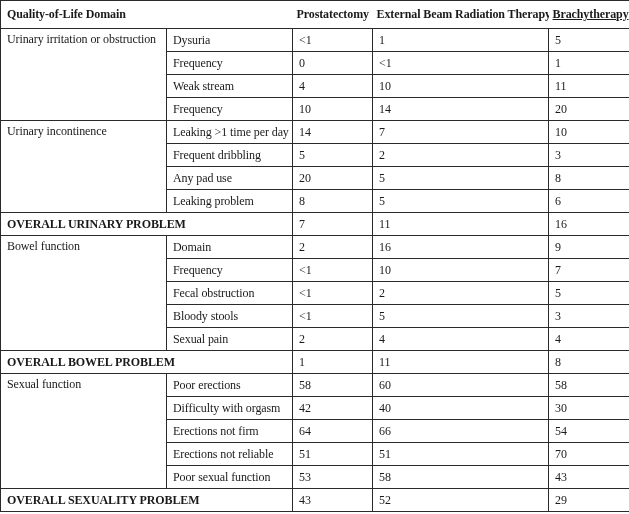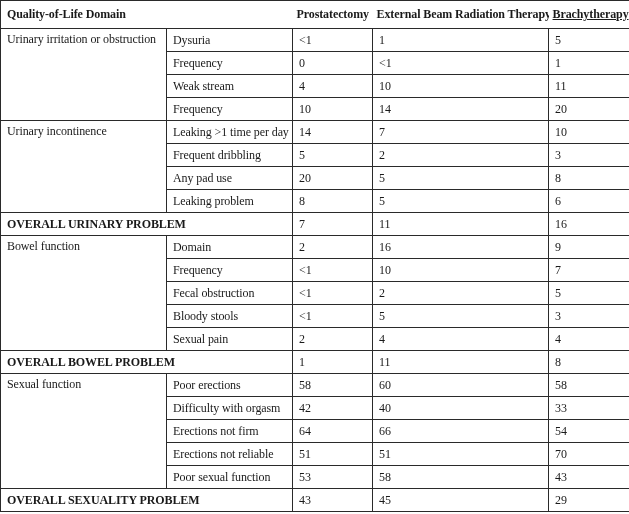--- a/index.html
+++ b/index.html
@@ -191,21 +191,21 @@
       <td class="domain" rowspan="5">Sexual function</td>
       <td>Poor erections</td>
       <td>58</td>
       <td>60</td>
       <td>58</td>
     </tr>
     <tr>
       <td>Difficulty with orgasm</td>
       <td>42</td>
       <td>40</td>
-      <td>33</td>
+      <td>30</td>
     </tr>
     <tr>
       <td>Erections not firm</td>
       <td>64</td>
       <td>66</td>
       <td>54</td>
     </tr>
     <tr>
       <td>Erections not reliable</td>
       <td>51</td>
@@ -215,17 +215,17 @@
     <tr>
       <td>Poor sexual function</td>
       <td>53</td>
       <td>58</td>
       <td>43</td>
     </tr>
 
     <tr class="overall">
       <td class="overall-label" colspan="2">OVERALL SEXUALITY PROBLEM</td>
       <td>43</td>
-      <td>45</td>
+      <td>52</td>
       <td>29</td>
     </tr>
   </tbody>
 </table>
 
 </body></html>

